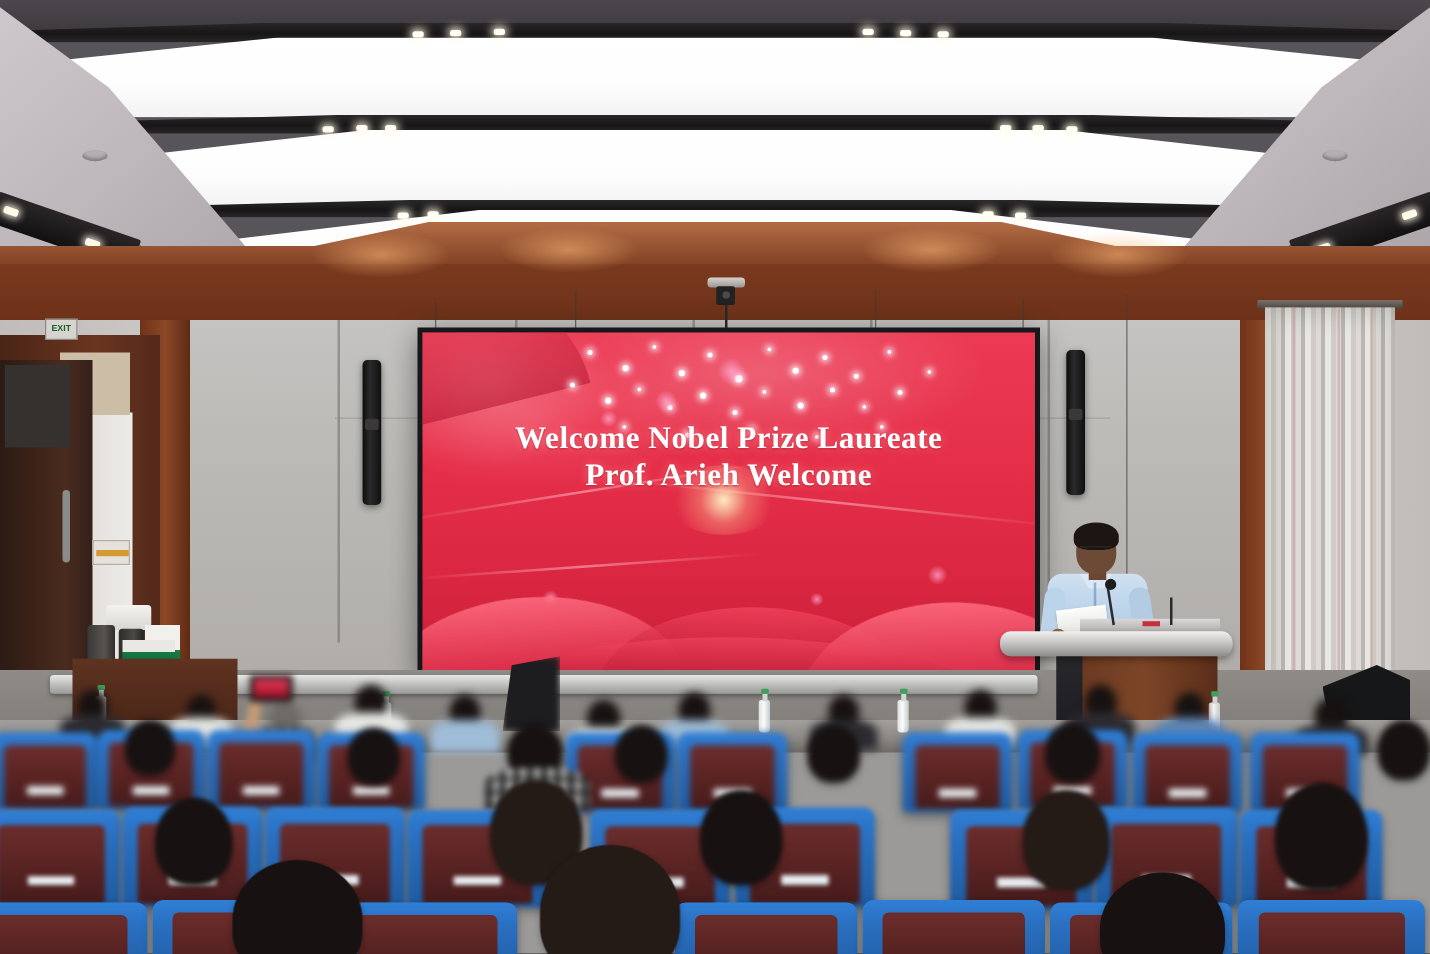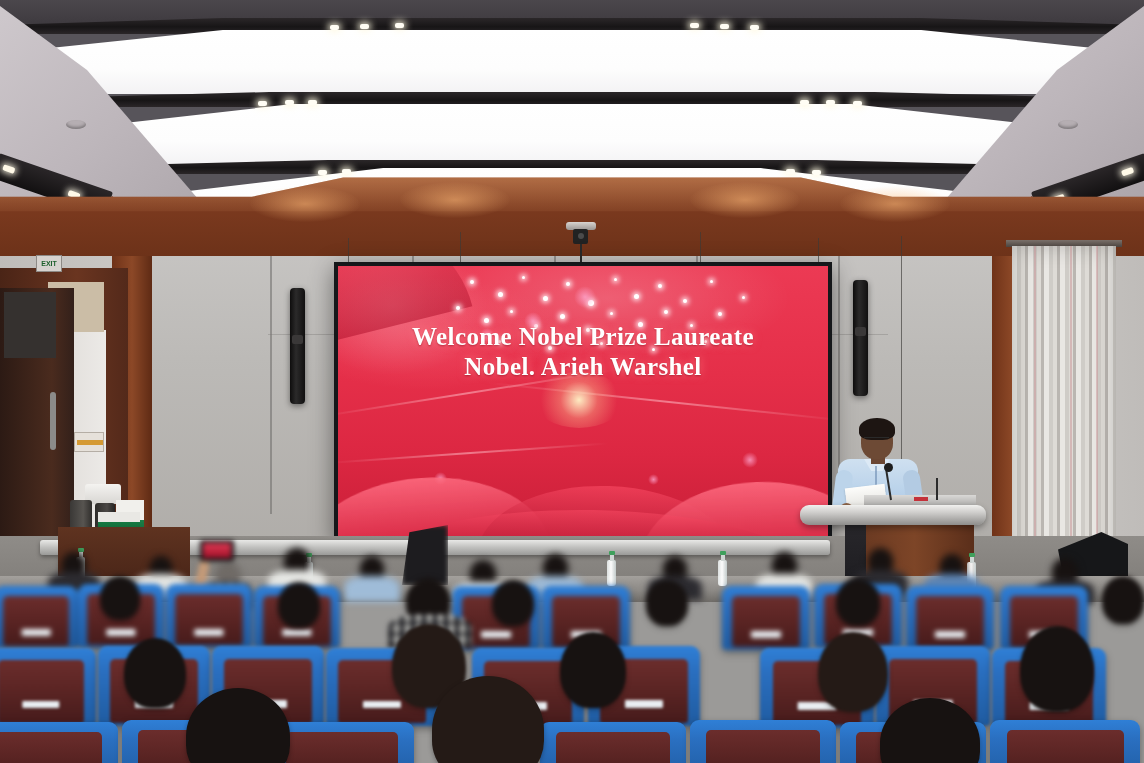--- a/index.html
+++ b/index.html
@@ -215,21 +215,21 @@
   }
   .scr-text {
     position: absolute; left: 0; right: 0; top: 56px;
     text-align: center; color: #fff;
     font-family: "Liberation Serif", serif; font-weight: bold;
     text-shadow: 0 0 8px rgba(255,120,130,.85), 0 1px 2px rgba(120,0,20,.6);
     z-index: 5;
   }
   .ln-cn1 { font-size: 24px; letter-spacing: 2px; line-height: 1.16; }
   .ln-cn2 { font-size: 24px; letter-spacing: 1px; line-height: 1.2; }
-  .ln-en1 { font-size: 25px; letter-spacing: .4px; line-height: 1.18; }
+  .ln-en1 { font-size: 25px; letter-spacing: .4px; margin-top: 14px; line-height: 1.18; }
   .ln-en2 { font-size: 25px; letter-spacing: .4px; line-height: 1.18; }
 
   
   .cam-mount {
     position:absolute; left:566px; top:222px; width:30px; height:8px;
     background: linear-gradient(180deg,#d8d4d0,#9a9693); border-radius:3px;
   }
   .cam-body {
     position:absolute; left:573px; top:229px; width:15px; height:15px;
     background:#222; border-radius:2px;
@@ -620,21 +620,21 @@
 
       <div class="flare" style="left:196px;top:106px;width:90px;height:56px;"></div>
 
       <div class="ribbon" style="left:-40px;top:212px;width:250px;height:78px;transform:rotate(-4deg);"></div>
       <div class="ribbon-dark" style="left:140px;top:220px;width:260px;height:74px;transform:rotate(2deg);"></div>
       <div class="ribbon" style="left:300px;top:216px;width:240px;height:80px;transform:rotate(-2deg);"></div>
       <div class="ribbon-dark" style="left:40px;top:244px;width:430px;height:60px;transform:rotate(1deg);opacity:.85;"></div>
 
       <div class="scr-text">
         <div class="ln-en1">Welcome Nobel Prize Laureate</div>
-        <div class="ln-en2">Nobel. Arieh Warshel</div>
+        <div class="ln-en2">Prof. Arieh Welcome</div>
       </div>
     </div>
   </div>
 
   <div class="stage-floor"></div>
 
   <div>
     <div class="p-legs"></div>
     <div class="p-torso"></div>
     <div class="p-arm-l"></div>

